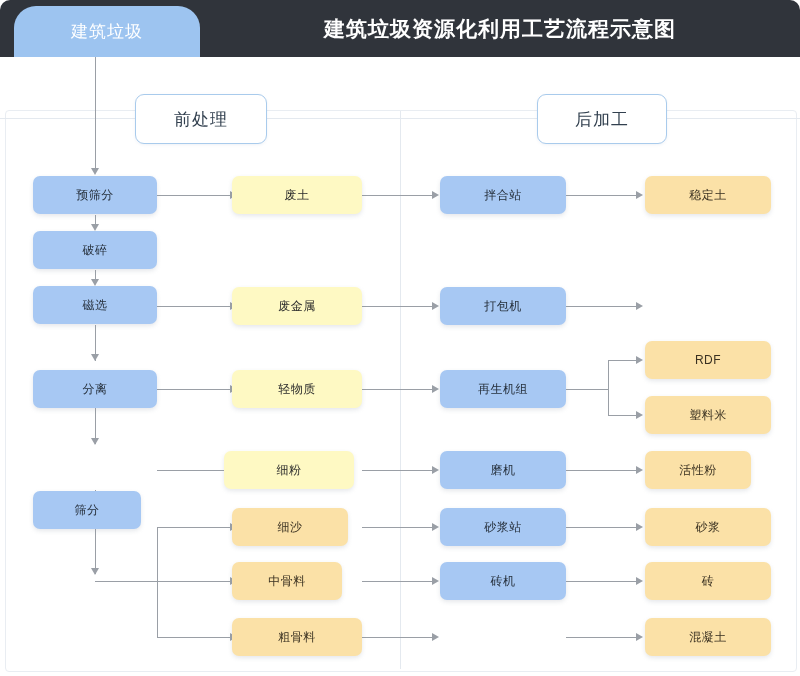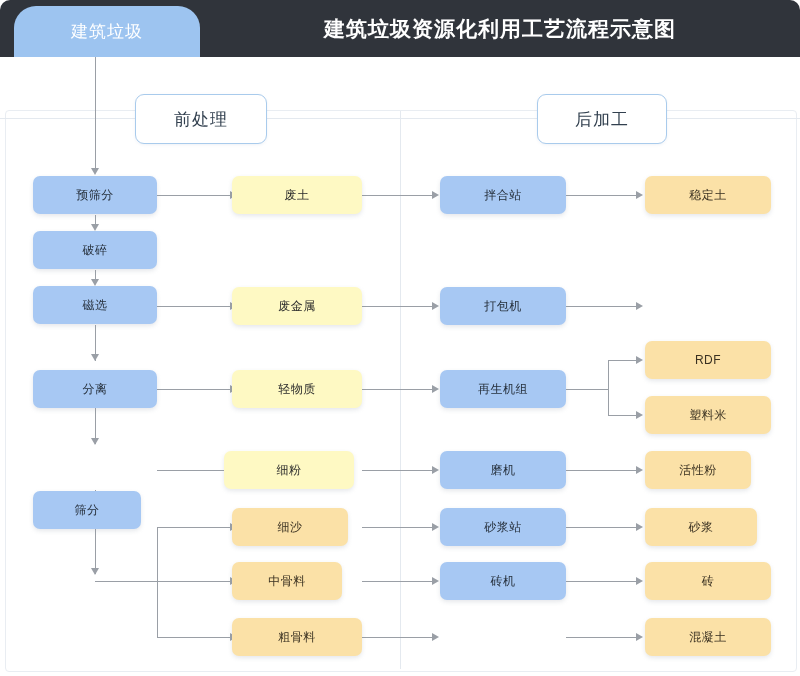--- a/index.html
+++ b/index.html
@@ -196,17 +196,17 @@
   <div class="node blue" style="left:440px;top:287px;width:126px;">打包机</div>
   <div class="node blue" style="left:440px;top:370px;width:126px;">再生机组</div>
   <div class="node blue" style="left:440px;top:451px;width:126px;">磨机</div>
   <div class="node blue" style="left:440px;top:508px;width:126px;">砂浆站</div>
   <div class="node blue" style="left:440px;top:562px;width:126px;">砖机</div>
 
   <div class="node yellow" style="left:645px;top:176px;width:126px;">稳定土</div>
   <div class="node yellow" style="left:645px;top:341px;width:126px;">RDF</div>
   <div class="node yellow" style="left:645px;top:396px;width:126px;">塑料米</div>
   <div class="node yellow" style="left:645px;top:451px;width:106px;">活性粉</div>
-  <div class="node yellow" style="left:645px;top:508px;width:112px;">砂浆</div>
+  <div class="node yellow" style="left:645px;top:508px;width:126px;">砂浆</div>
   <div class="node yellow" style="left:645px;top:562px;width:126px;">砖</div>
   <div class="node yellow" style="left:645px;top:618px;width:126px;">混凝土</div>
 
 </div>
 
 </body></html>

